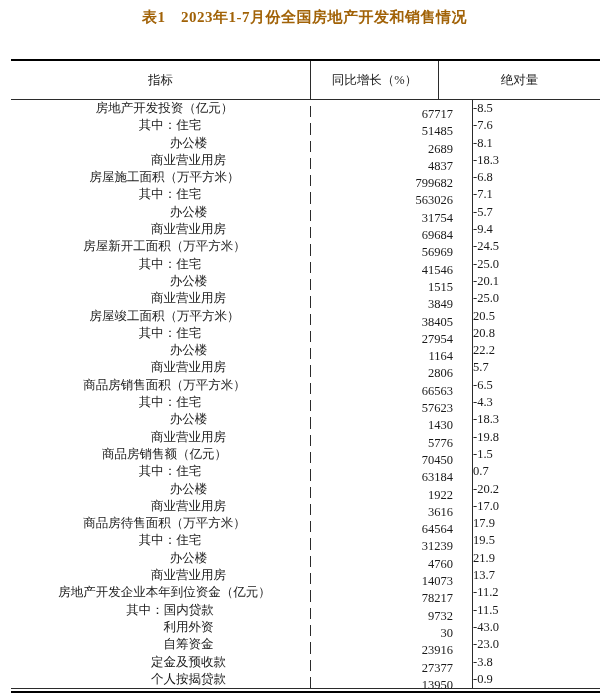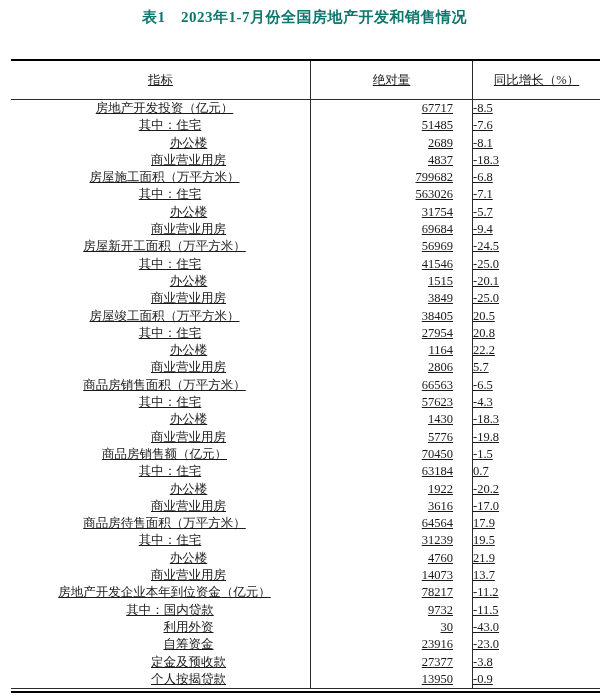--- a/index.html
+++ b/index.html
@@ -4,54 +4,53 @@
 <style>
   html,body{margin:0;padding:0;}
   body{
     width:609px;height:700px;position:relative;overflow:hidden;
     background:#ffffff;
     font-family:"Liberation Serif","DejaVu Serif",serif;
     color:#1a1a1a;
   }
   .title{
     position:absolute;top:8px;left:0;width:609px;
-    text-align:center;font-size:15px;font-weight:bold;color:#0f766e;
+    text-align:center;font-size:15px;font-weight:bold;color:#a16207;
     letter-spacing:0.5px;
   }
   .stat-table{
     position:absolute;left:11px;top:59px;width:589px;
     border-top:2px solid #000;
     font-size:12.5px;
-    text-decoration:underline;
   }
   .thead{display:flex;height:38px;border-bottom:1px solid #2b2b2b;}
   .thead .cell{display:flex;align-items:center;justify-content:center;}
   .cell{box-sizing:border-box;}
   .c1{width:299px;}
   .c2{width:162px;border-left:1px solid #2b2b2b;}
   .c3{width:128px;border-left:1px solid #2b2b2b;}
   .tbody .row{display:flex;height:17.3px;line-height:17.3px;}
   .tbody .c1{padding-left:8px;white-space:nowrap;overflow:hidden;text-align:center;}
   .tbody .c1.indent-1{padding-left:19px;}
   .tbody .c1.indent-2{padding-left:56px;}
-  .tbody .c2{text-align:right;padding-right:19px;}
+  .tbody .c2{text-align:right;padding-right:19px;margin-top:6px;}
   .tbody .c3{text-align:left;padding-right:13px;}
   .bottom-thin{border-top:1px solid #2b2b2b;height:2px;}
   .bottom-thick{height:2px;background:#000;}
 </style>
 </head>
 <body>
 
 <div class="title">表1　2023年1-7月份全国房地产开发和销售情况</div>
 
 <div class="stat-table">
   <div class="thead">
     <div class="cell c1">指标</div>
+    <div class="cell c3">同比增长（%）</div>
     <div class="cell c2">绝对量</div>
-    <div class="cell c3">同比增长（%）</div>
   </div>
   <div class="tbody">
   <div class="row">
     <div class="cell c1 indent-0">房地产开发投资（亿元）</div>
     <div class="cell c2">67717</div>
     <div class="cell c3">-8.5</div>
   </div>
 
   <div class="row">
     <div class="cell c1 indent-1">其中：住宅</div>

